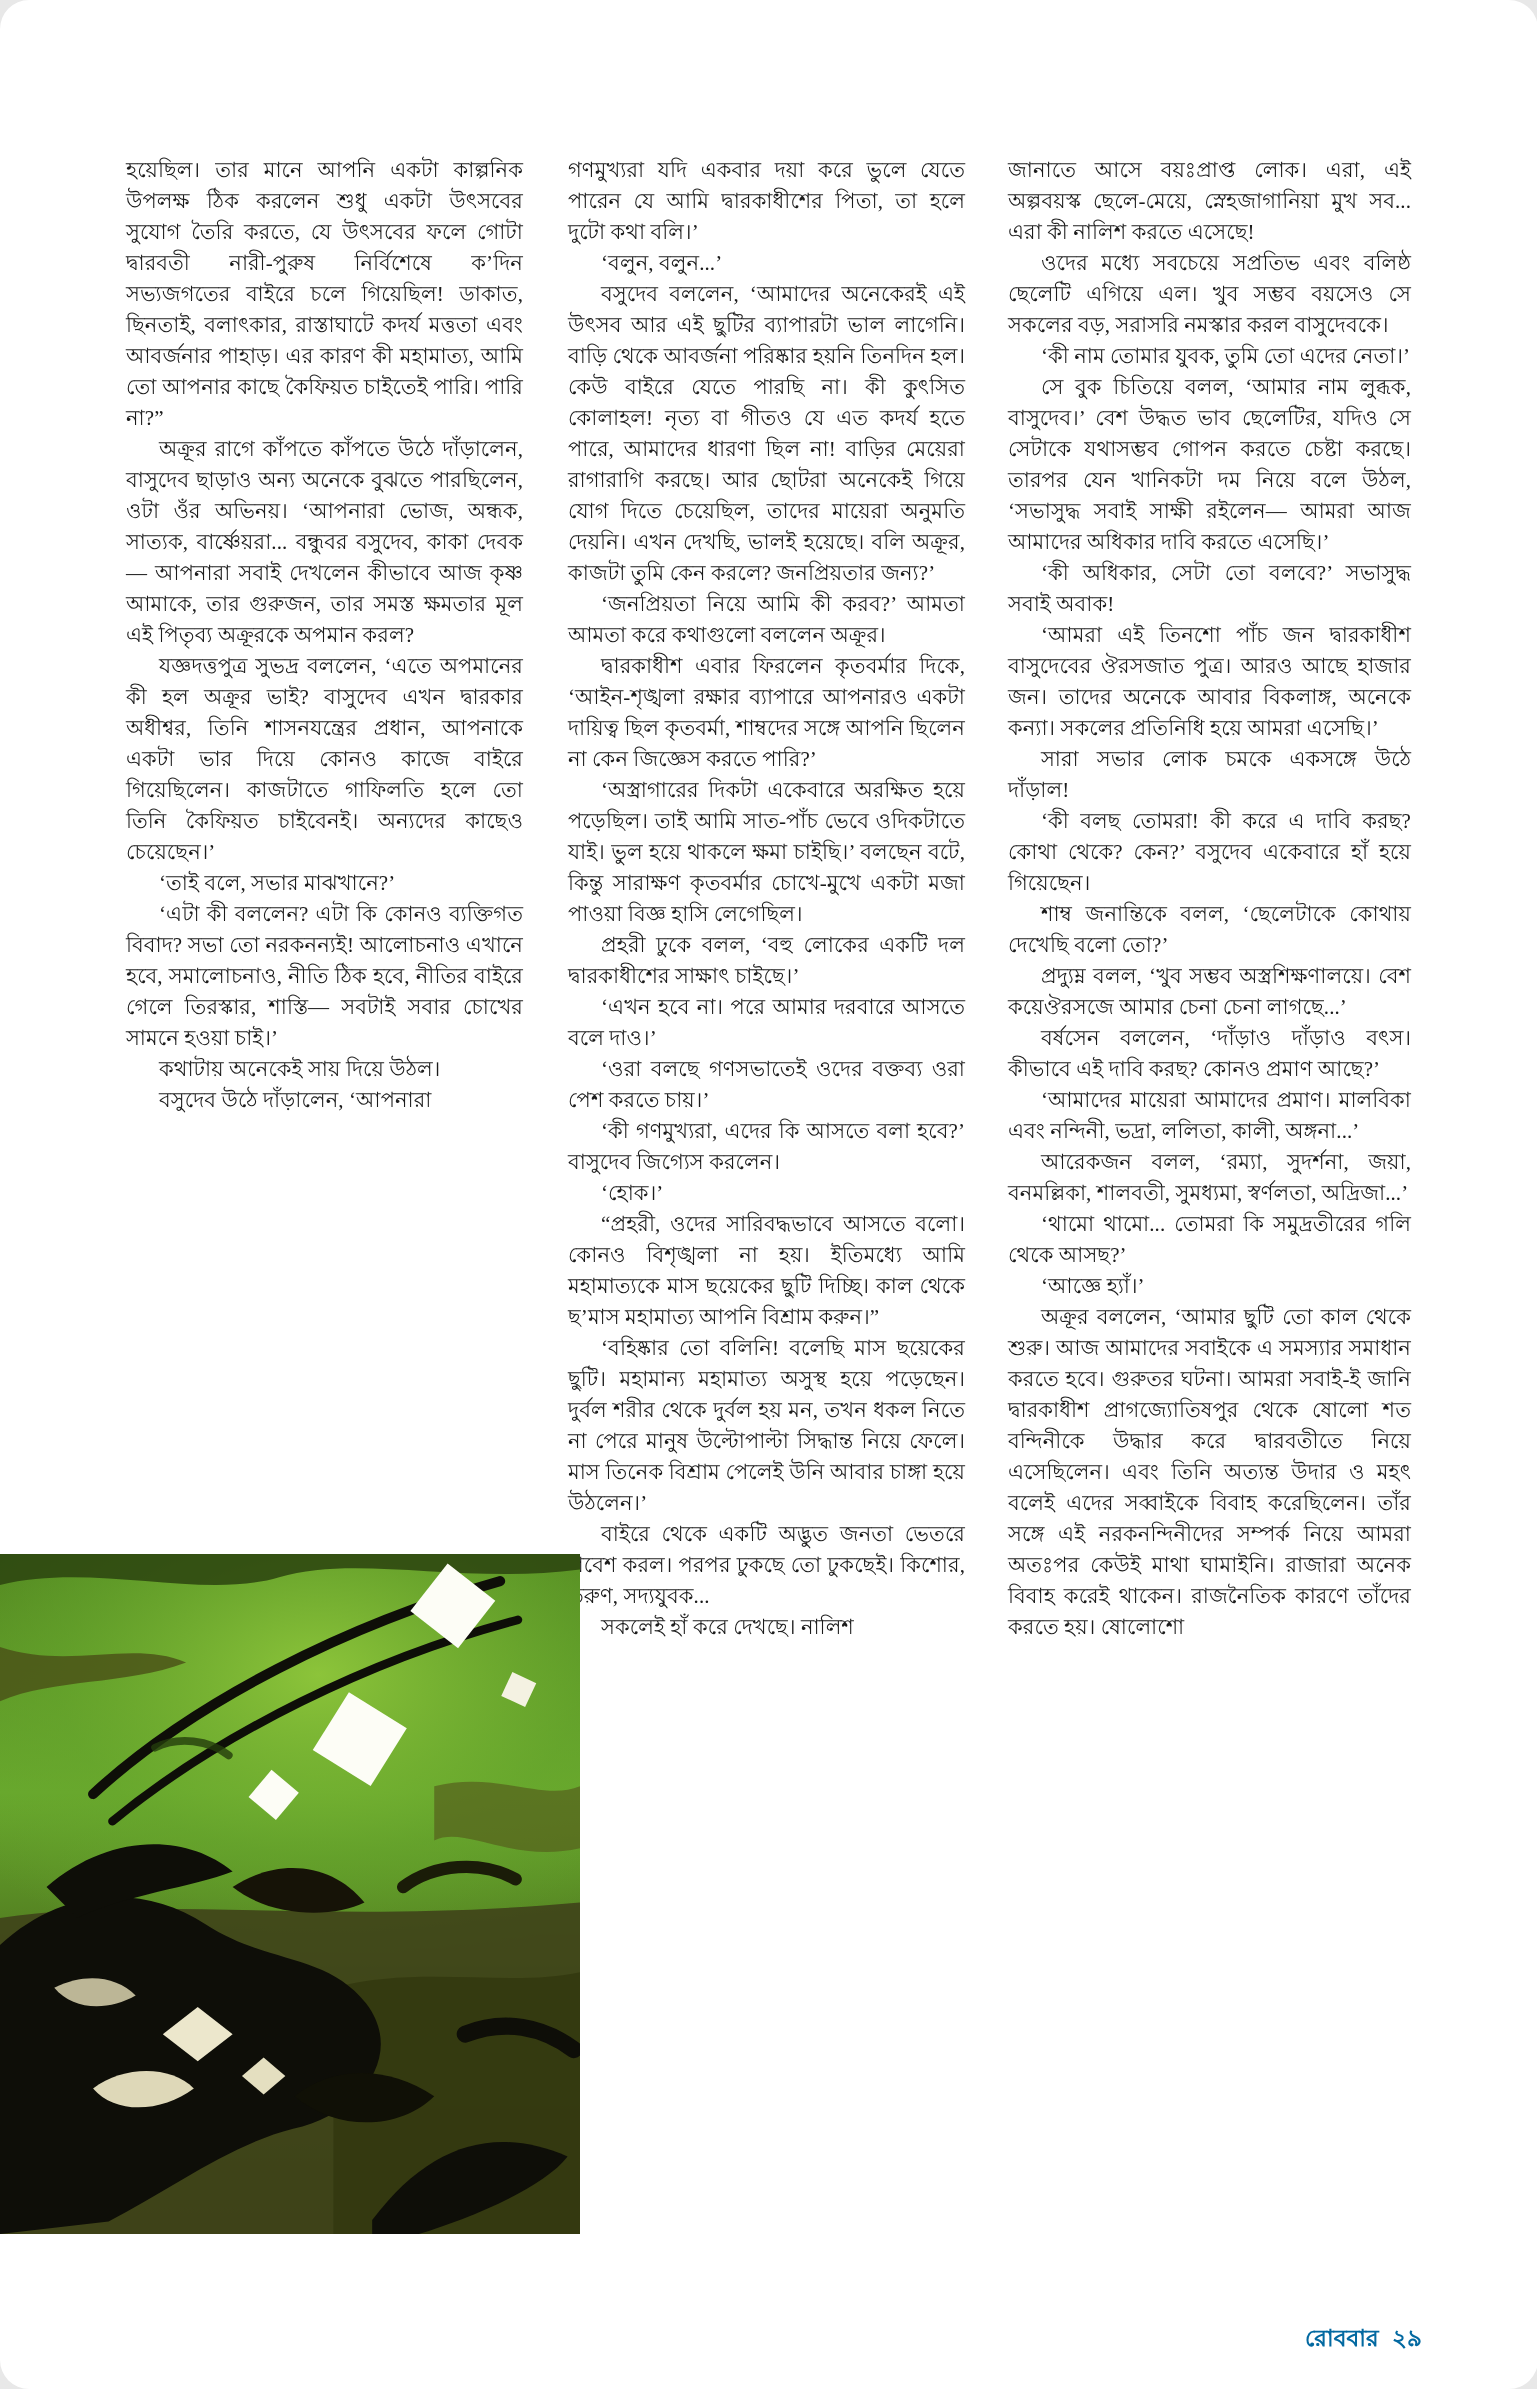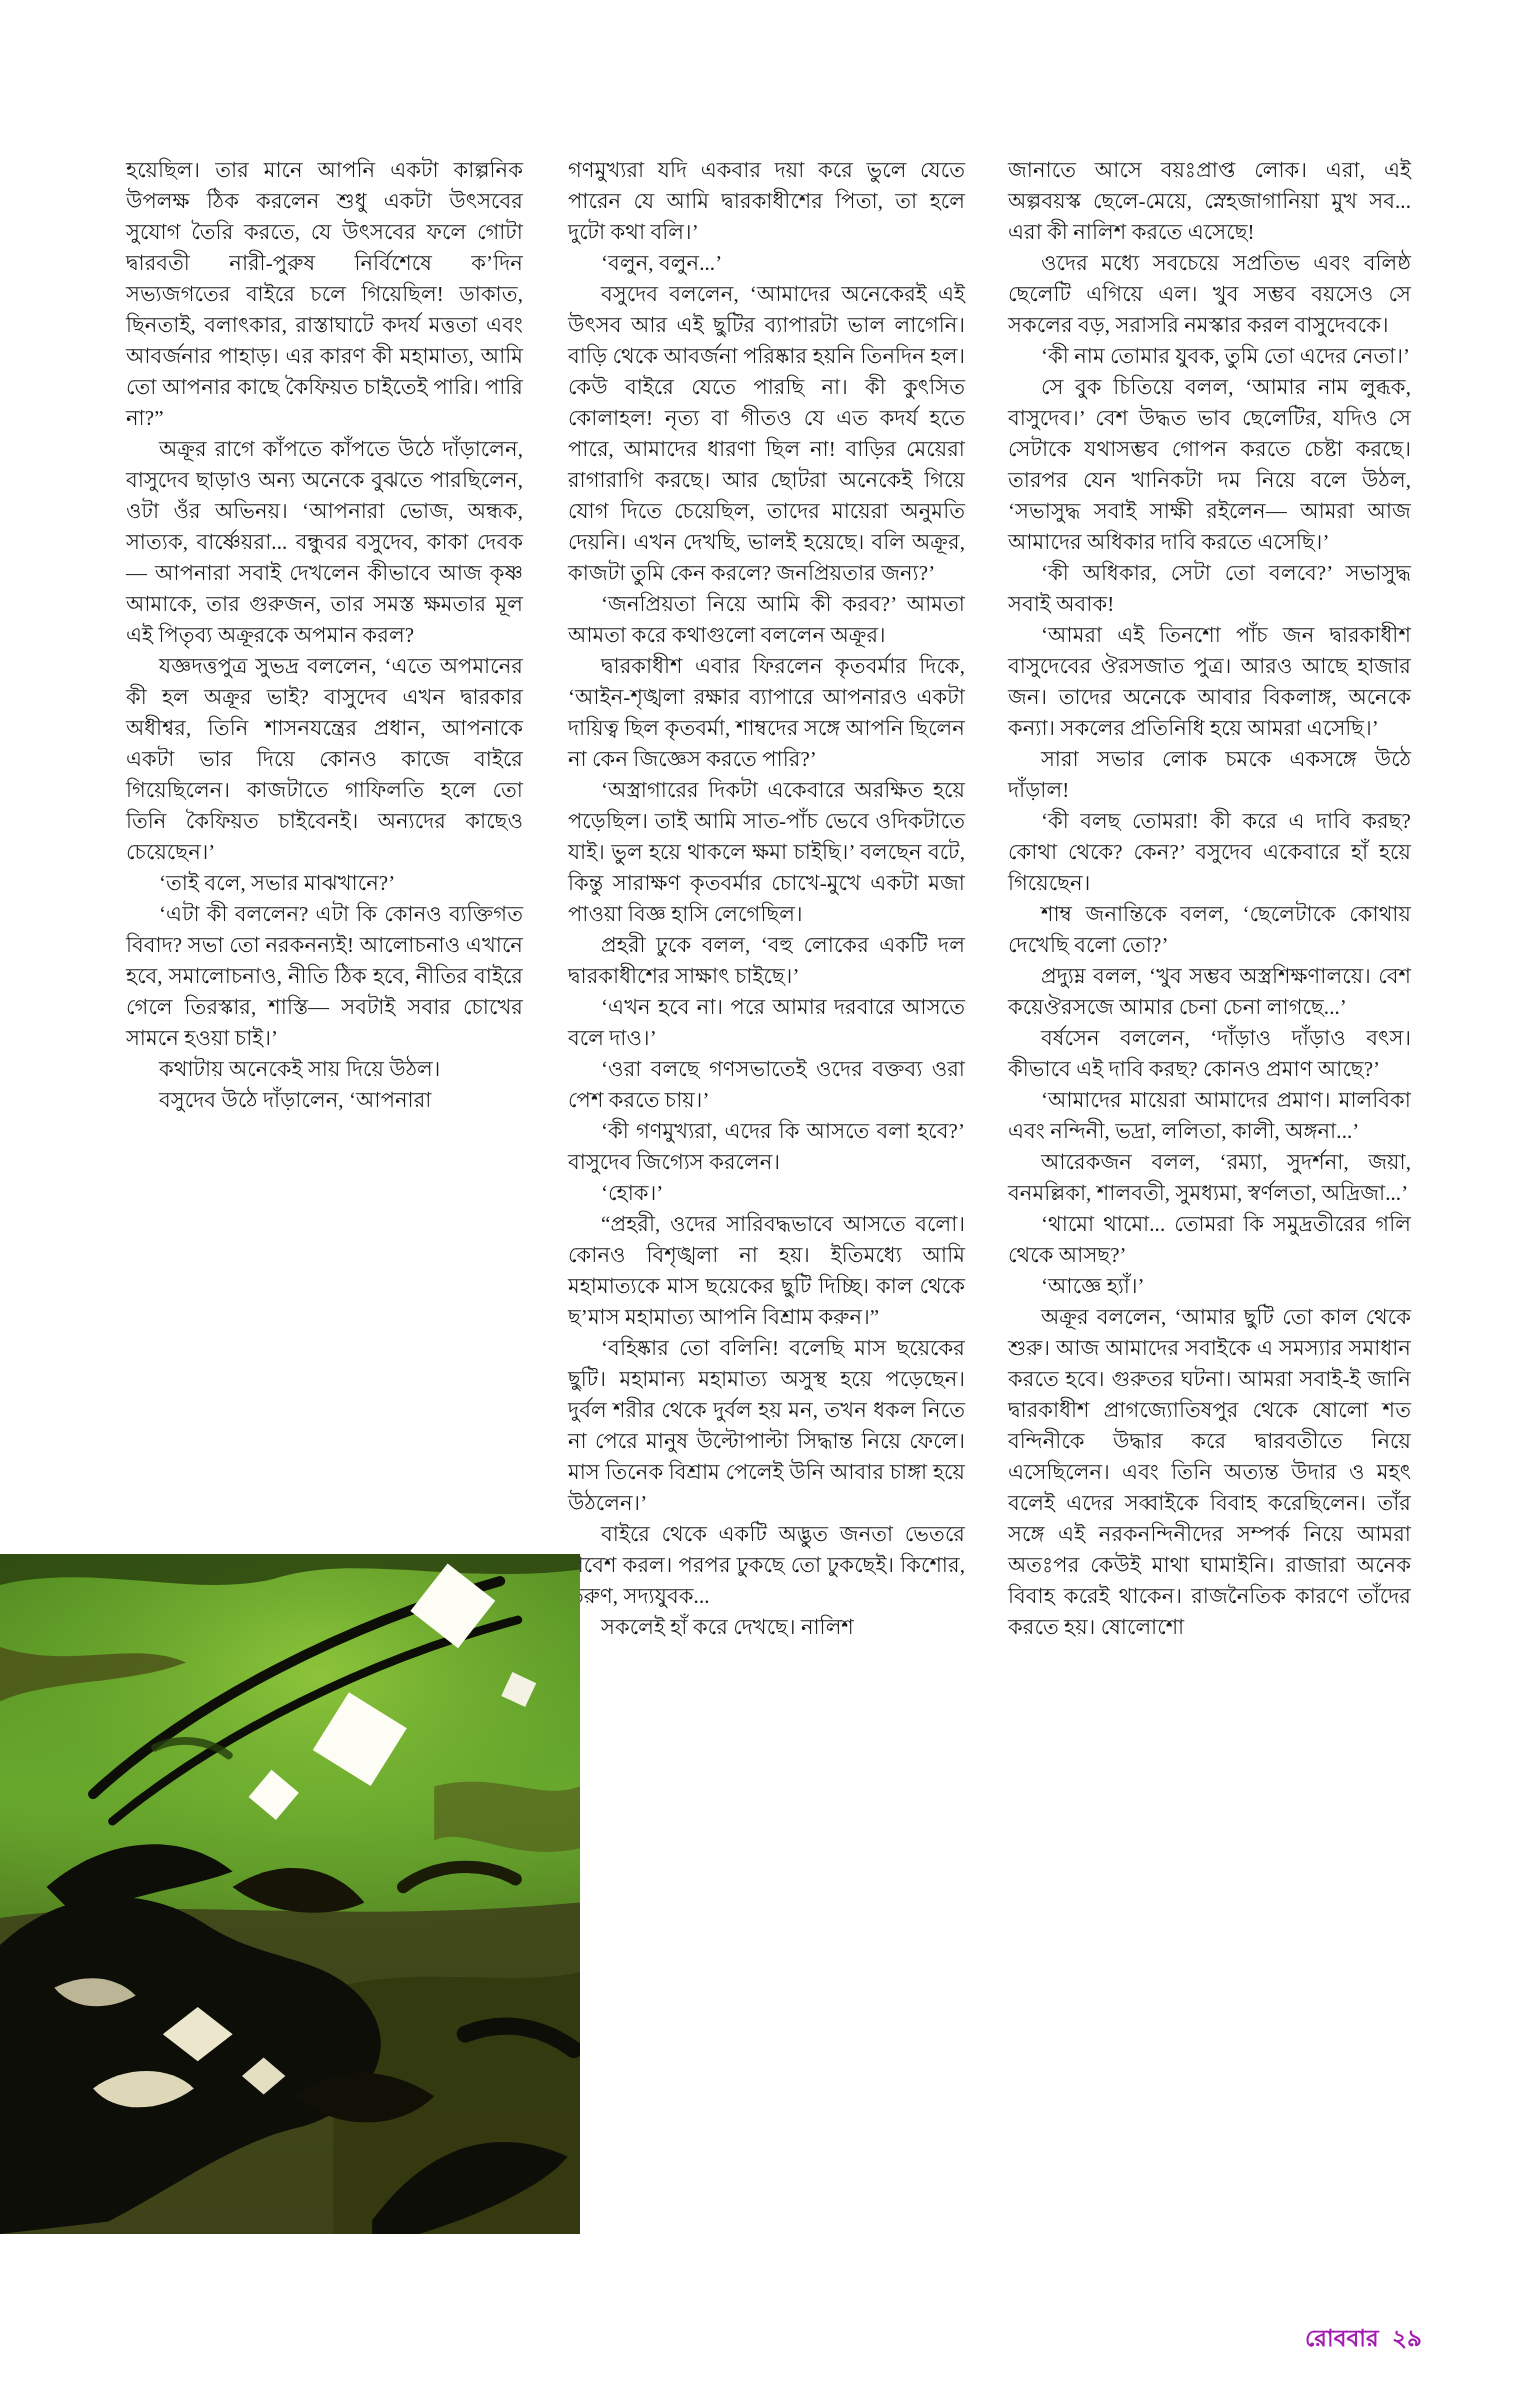--- a/index.html
+++ b/index.html
@@ -5,20 +5,21 @@
   html, body { margin: 0; padding: 0; background: #e8e8e8; }
   .page {
     position: relative;
     width: 1538px;
     height: 2389px;
     margin: 0 auto;
     background: #ffffff;
     overflow: hidden;
     font-family: "Liberation Serif", "DejaVu Serif", serif;
     color: #1b1b1b;
+    border-radius: 29px;
   }
   .column {
     position: absolute;
     top: 155px;
     width: 397px;
     font-size: 21px;
     line-height: 31px;
     text-align: justify;
     letter-spacing: 0.1px;
   }
@@ -38,21 +39,21 @@
     width: 580px;
     height: 680px;
   }
   .artwork svg { display: block; width: 100%; height: 100%; }
   .footer {
     position: absolute;
     top: 2320px;
     right: 116px;
     font-size: 23px;
     font-weight: bold;
-    color: #a21caf;
+    color: #0369a1;
     font-family: "Liberation Serif", "DejaVu Serif", serif;
   }
   .footer span { margin-left: 7.8px; }
 </style>
 </head>
 <body>
 
 <div class="page">
 
   <div class="column col1">

